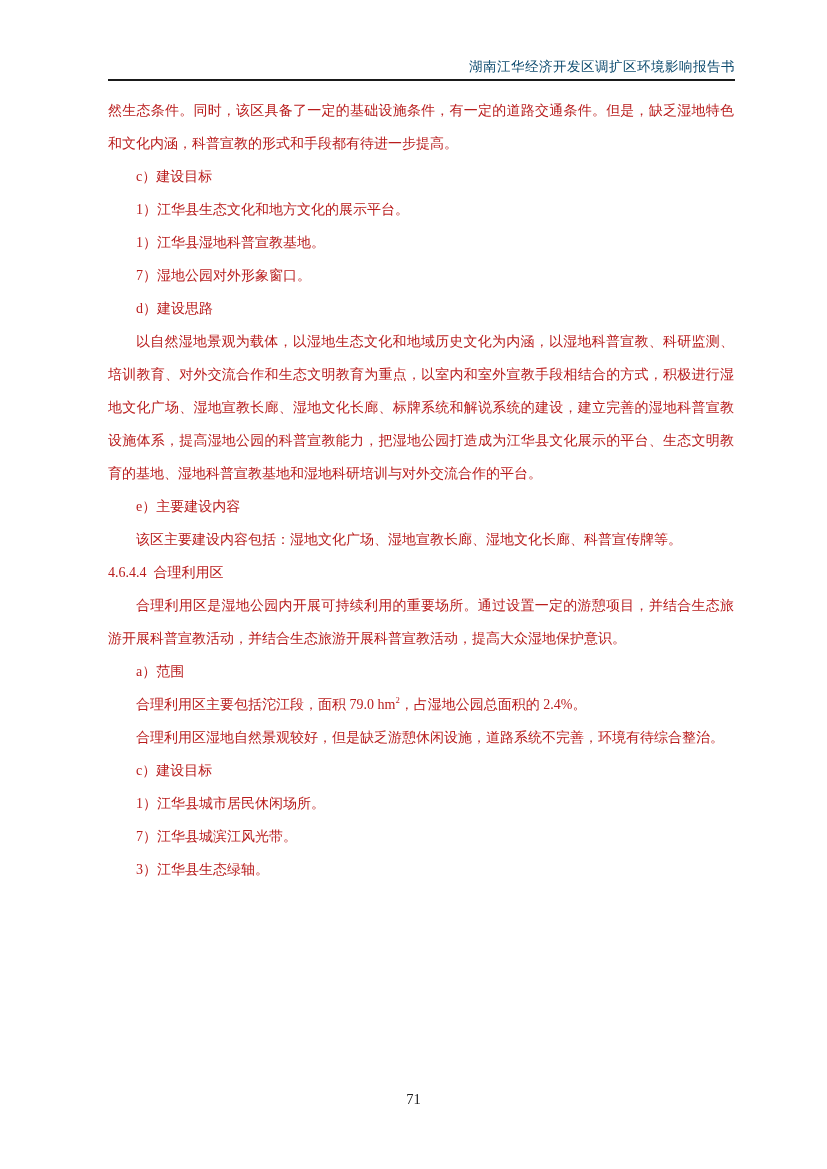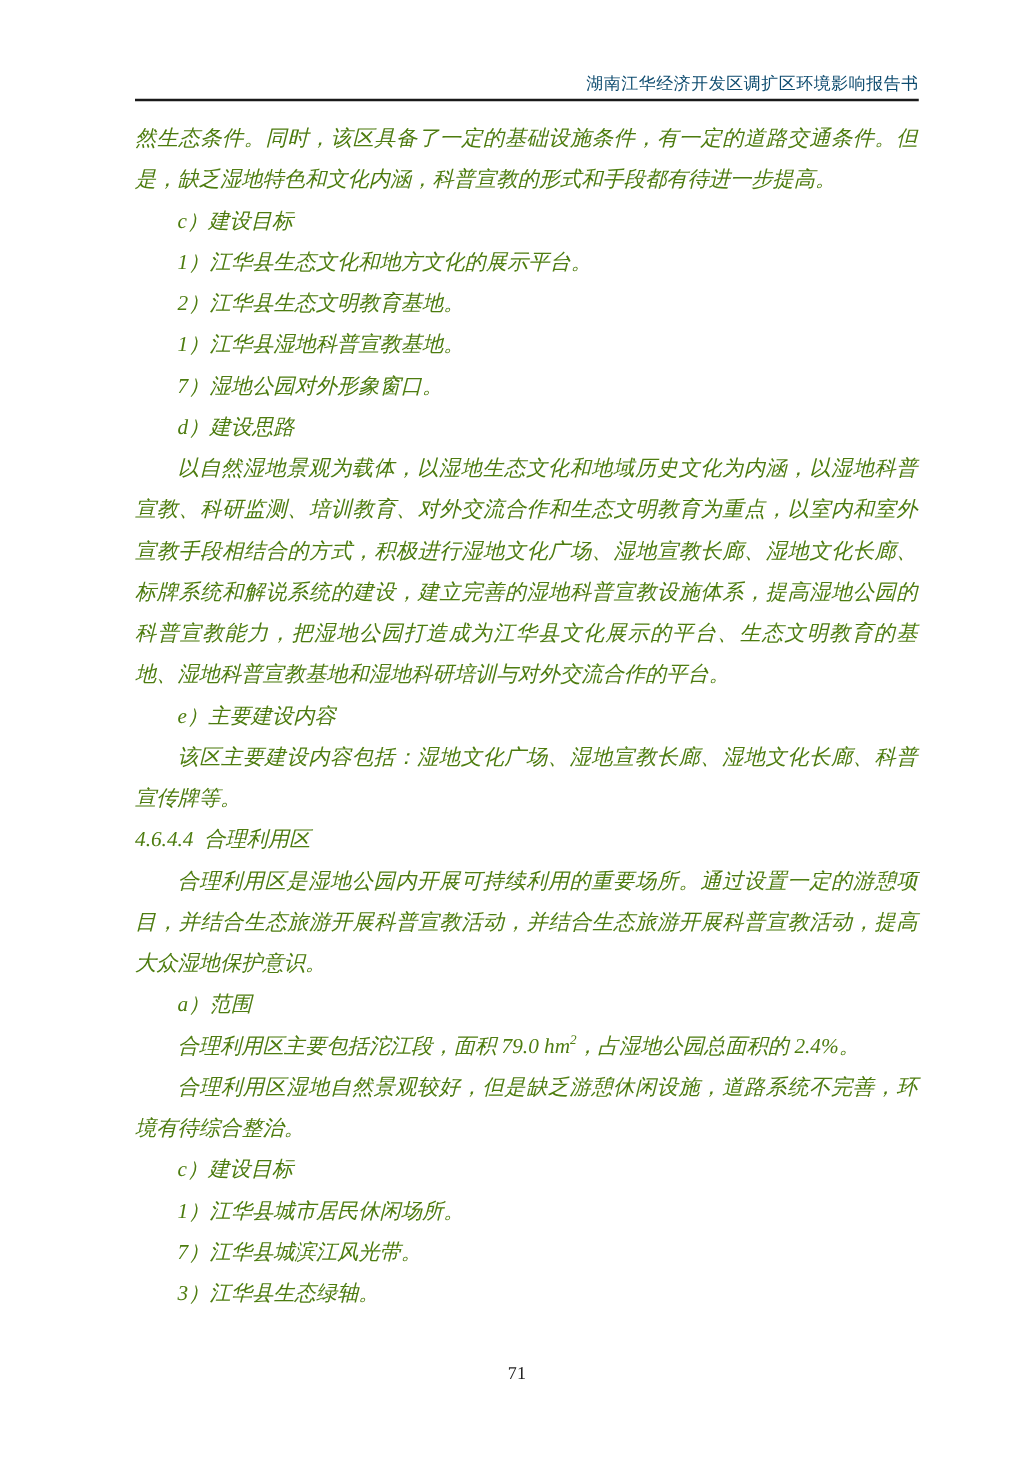--- a/index.html
+++ b/index.html
@@ -31,24 +31,23 @@
     left: 108px;
     right: 92px;
     height: 0;
     border-top: 2px solid #1a1a1a;
   }
   .content {
     position: absolute;
     top: 94px;
     left: 108px;
     width: 626px;
-    font-size: 17px;
+    font-size: 14px;
     line-height: 33px;
-    color: #4d7c0f;
-    font-style: italic;
+    color: #b91c1c;
   }
   .content p { margin: 0; }
   .p-cont   { text-align: justify; text-justify: inter-character; }
   .p-para   { text-indent: 2em; text-align: justify; text-justify: inter-character; }
   .p-item   { text-indent: 2em; }
   .p-heading{ white-space: pre-wrap; }
   sup { font-size: 0.62em; line-height: 0; }
   .doc-footer {
     position: absolute;
     top: 1091px;
@@ -65,21 +64,20 @@
 <div class="page">
 
   <div class="doc-header">湖南江华经济开发区调扩区环境影响报告书</div>
 
   <div class="header-rule"></div>
 
   <div class="content">
     <p class="p-cont">然生态条件。同时，该区具备了一定的基础设施条件，有一定的道路交通条件。但是，缺乏湿地特色和文化内涵，科普宣教的形式和手段都有待进一步提高。</p>
     <p class="p-item">c）建设目标</p>
     <p class="p-item">1）江华县生态文化和地方文化的展示平台。</p>
-    <p class="p-item">2）江华县生态文明教育基地。</p>
     <p class="p-item">1）江华县湿地科普宣教基地。</p>
     <p class="p-item">7）湿地公园对外形象窗口。</p>
     <p class="p-item">d）建设思路</p>
     <p class="p-para">以自然湿地景观为载体，以湿地生态文化和地域历史文化为内涵，以湿地科普宣教、科研监测、培训教育、对外交流合作和生态文明教育为重点，以室内和室外宣教手段相结合的方式，积极进行湿地文化广场、湿地宣教长廊、湿地文化长廊、标牌系统和解说系统的建设，建立完善的湿地科普宣教设施体系，提高湿地公园的科普宣教能力，把湿地公园打造成为江华县文化展示的平台、生态文明教育的基地、湿地科普宣教基地和湿地科研培训与对外交流合作的平台。</p>
     <p class="p-item">e）主要建设内容</p>
     <p class="p-para">该区主要建设内容包括：湿地文化广场、湿地宣教长廊、湿地文化长廊、科普宣传牌等。</p>
     <p class="p-heading">4.6.4.4  合理利用区</p>
     <p class="p-para">合理利用区是湿地公园内开展可持续利用的重要场所。通过设置一定的游憩项目，并结合生态旅游开展科普宣教活动，并结合生态旅游开展科普宣教活动，提高大众湿地保护意识。</p>
     <p class="p-item">a）范围</p>
     <p class="p-para"><span>合理利用区主要包括沱江段，面积 79.0 hm</span><sup>2</sup><span>，占湿地公园总面积的 2.4%。</span></p>

